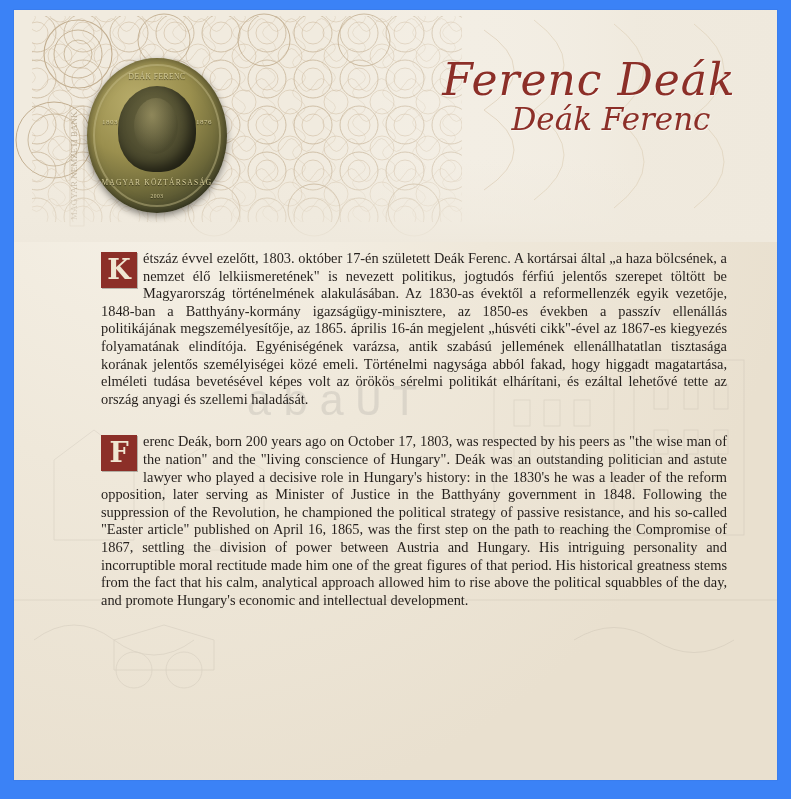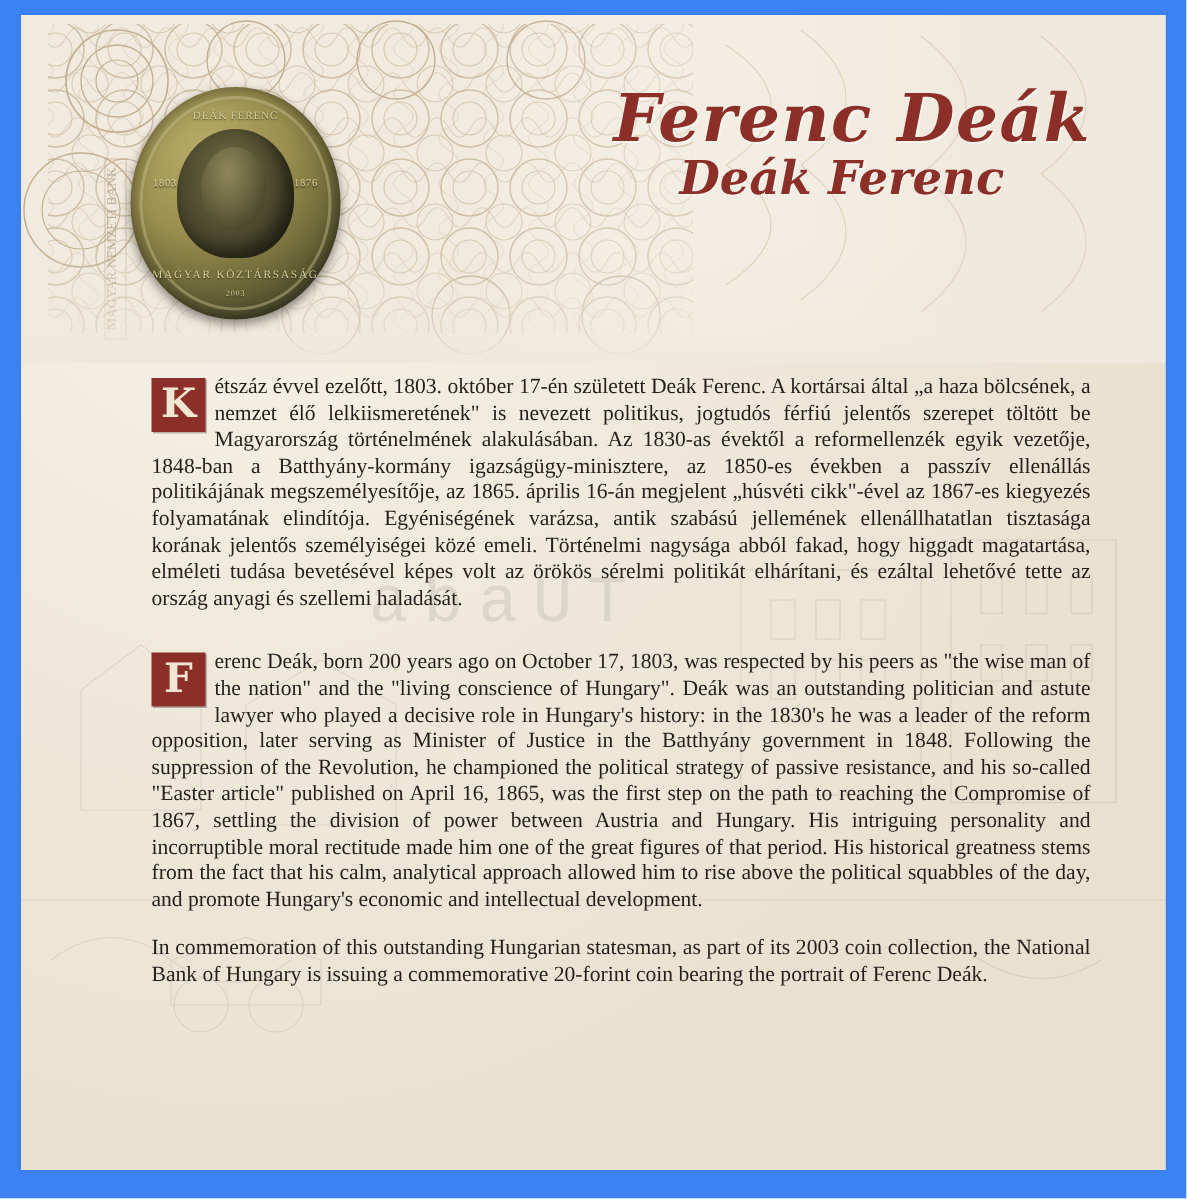--- a/index.html
+++ b/index.html
@@ -118,22 +118,21 @@
   .coin-right { right: 15px; top: 60px; }
   .coin-bot   { left: 50%; bottom: 26px; transform: translateX(-50%); font-size: 7.5px; letter-spacing: 1.2px; }
   .coin-tiny  { left: 50%; bottom: 14px; transform: translateX(-50%); font-size: 5.5px; }
 
   
   .title-block {
     position: absolute;
     left: 395px;
     top: 48px;
     width: 360px;
-    text-align: left;
-    font-weight: bold;
+    text-align: center;
   }
   .title-main {
     font-family: "DejaVu Serif", serif;
     font-style: italic;
     font-size: 44px;
     color: #8c2f28;
     letter-spacing: 1px;
     line-height: 1;
     text-shadow: 1px 1px 0 rgba(255,255,255,0.45);
   }
@@ -322,17 +321,16 @@
     </div>
 
     <div class="watermark">abaUT</div>
 
     <div class="content">
       <p class="body tight"><span class="dropcap">K</span><span>étszáz évvel ezelőtt, 1803. október 17-én született Deák Ferenc. A kortársai által „a haza bölcsének, a nemzet élő lelkiismeretének" is nevezett politikus, jogtudós férfiú jelentős szerepet töltött be Magyarország történelmének alakulásában. Az 1830-as évektől a reformellenzék egyik vezetője, 1848-ban a Batthyány-kormány igazságügy-minisztere, az 1850-es években a passzív ellenállás politikájának megszemélyesítője, az 1865. április 16-án megjelent „húsvéti cikk"-ével az 1867-es kiegyezés folyamatának elindítója. Egyéniségének varázsa, antik szabású jellemének ellenállhatatlan tisztasága korának jelentős személyiségei közé emeli. Történelmi nagysága abból fakad, hogy higgadt magatartása, elméleti tudása bevetésével képes volt az örökös sérelmi politikát elhárítani, és ezáltal lehetővé tette az ország anyagi és szellemi haladását.</span></p>
       <div class="gap-1"></div>
       <div class="gap-2"></div>
       <p class="body tight"><span class="dropcap">F</span><span>erenc Deák, born 200 years ago on October 17, 1803, was respected by his peers as "the wise man of the nation" and the "living conscience of Hungary". Deák was an outstanding politician and astute lawyer who played a decisive role in Hungary's history: in the 1830's he was a leader of the reform opposition, later serving as Minister of Justice in the Batthyány government in 1848. Following the suppression of the Revolution, he championed the political strategy of passive resistance, and his so-called "Easter article" published on April 16, 1865, was the first step on the path to reaching the Compromise of 1867, settling the division of power between Austria and Hungary. His intriguing personality and incorruptible moral rectitude made him one of the great figures of that period. His historical greatness stems from the fact that his calm, analytical approach allowed him to rise above the political squabbles of the day, and promote Hungary's economic and intellectual development.</span></p>
       <div class="gap-1"></div>
-      <p class="body">In commemoration of this outstanding Hungarian statesman, as part of its 2003 coin collection, the National Bank of Hungary is issuing a commemorative 20-forint coin bearing the portrait of Ferenc Deák.</p>
     </div>
 
   </div>
 </div>
 
 </body></html>

